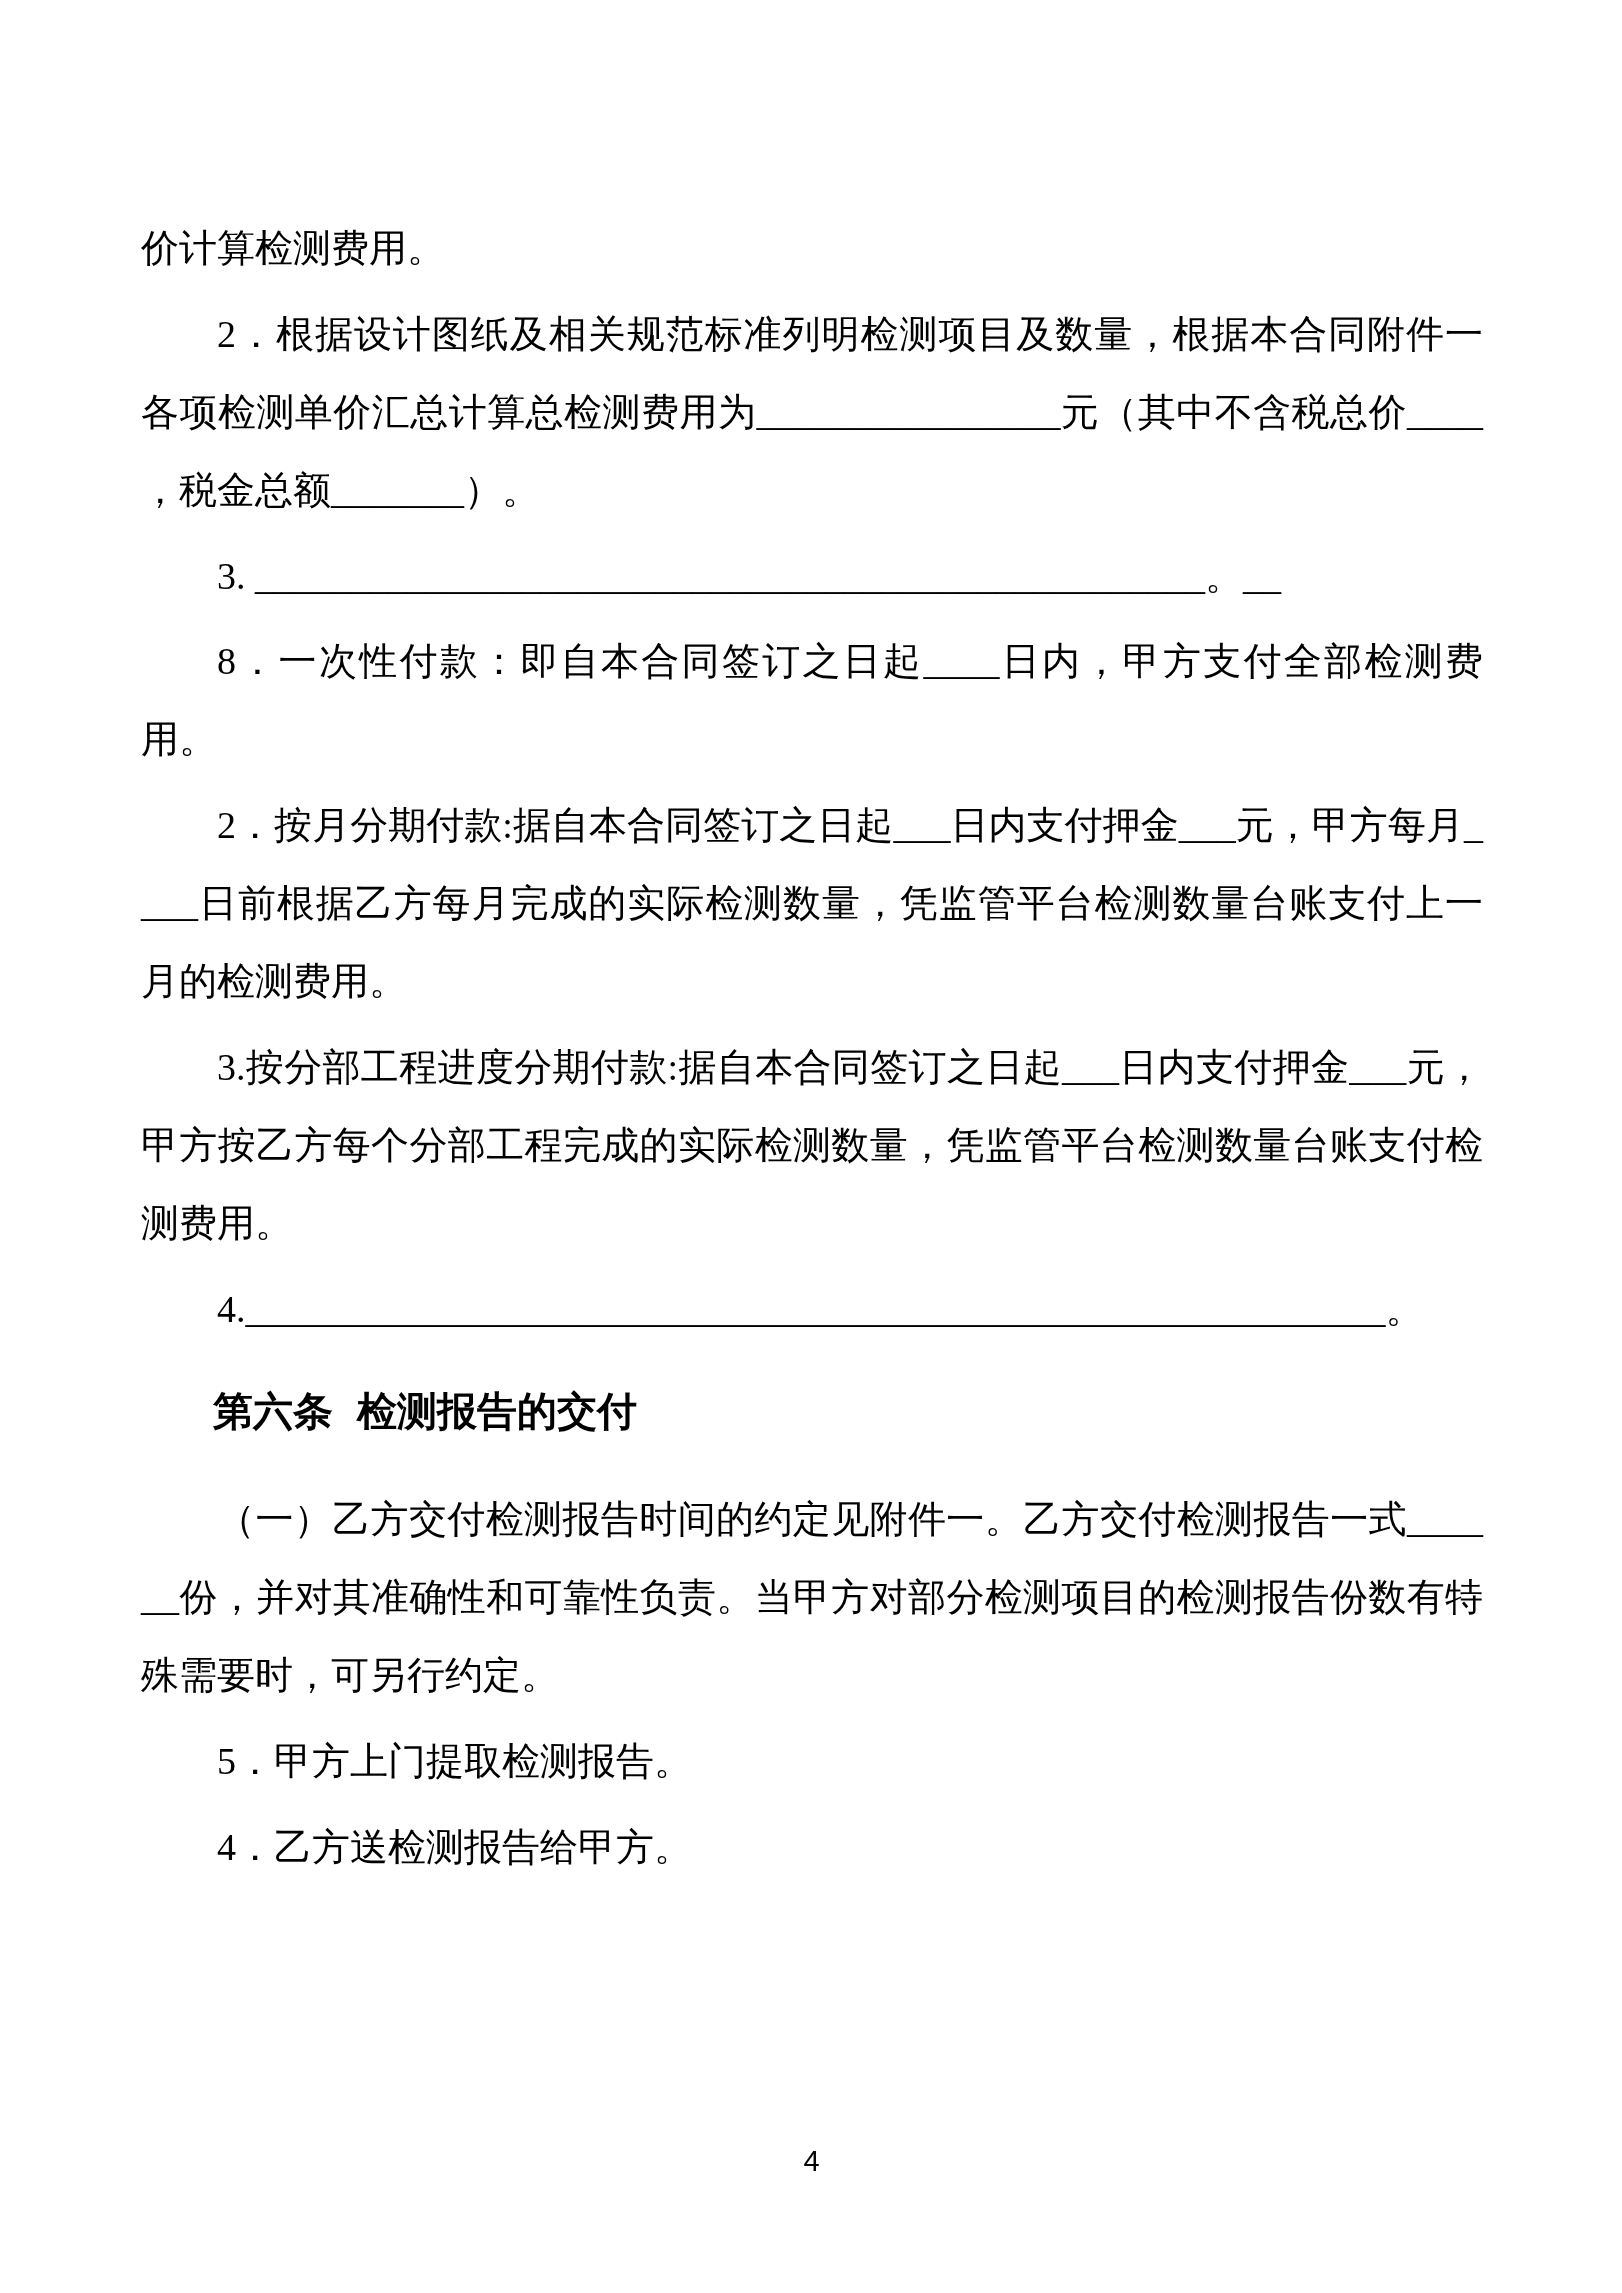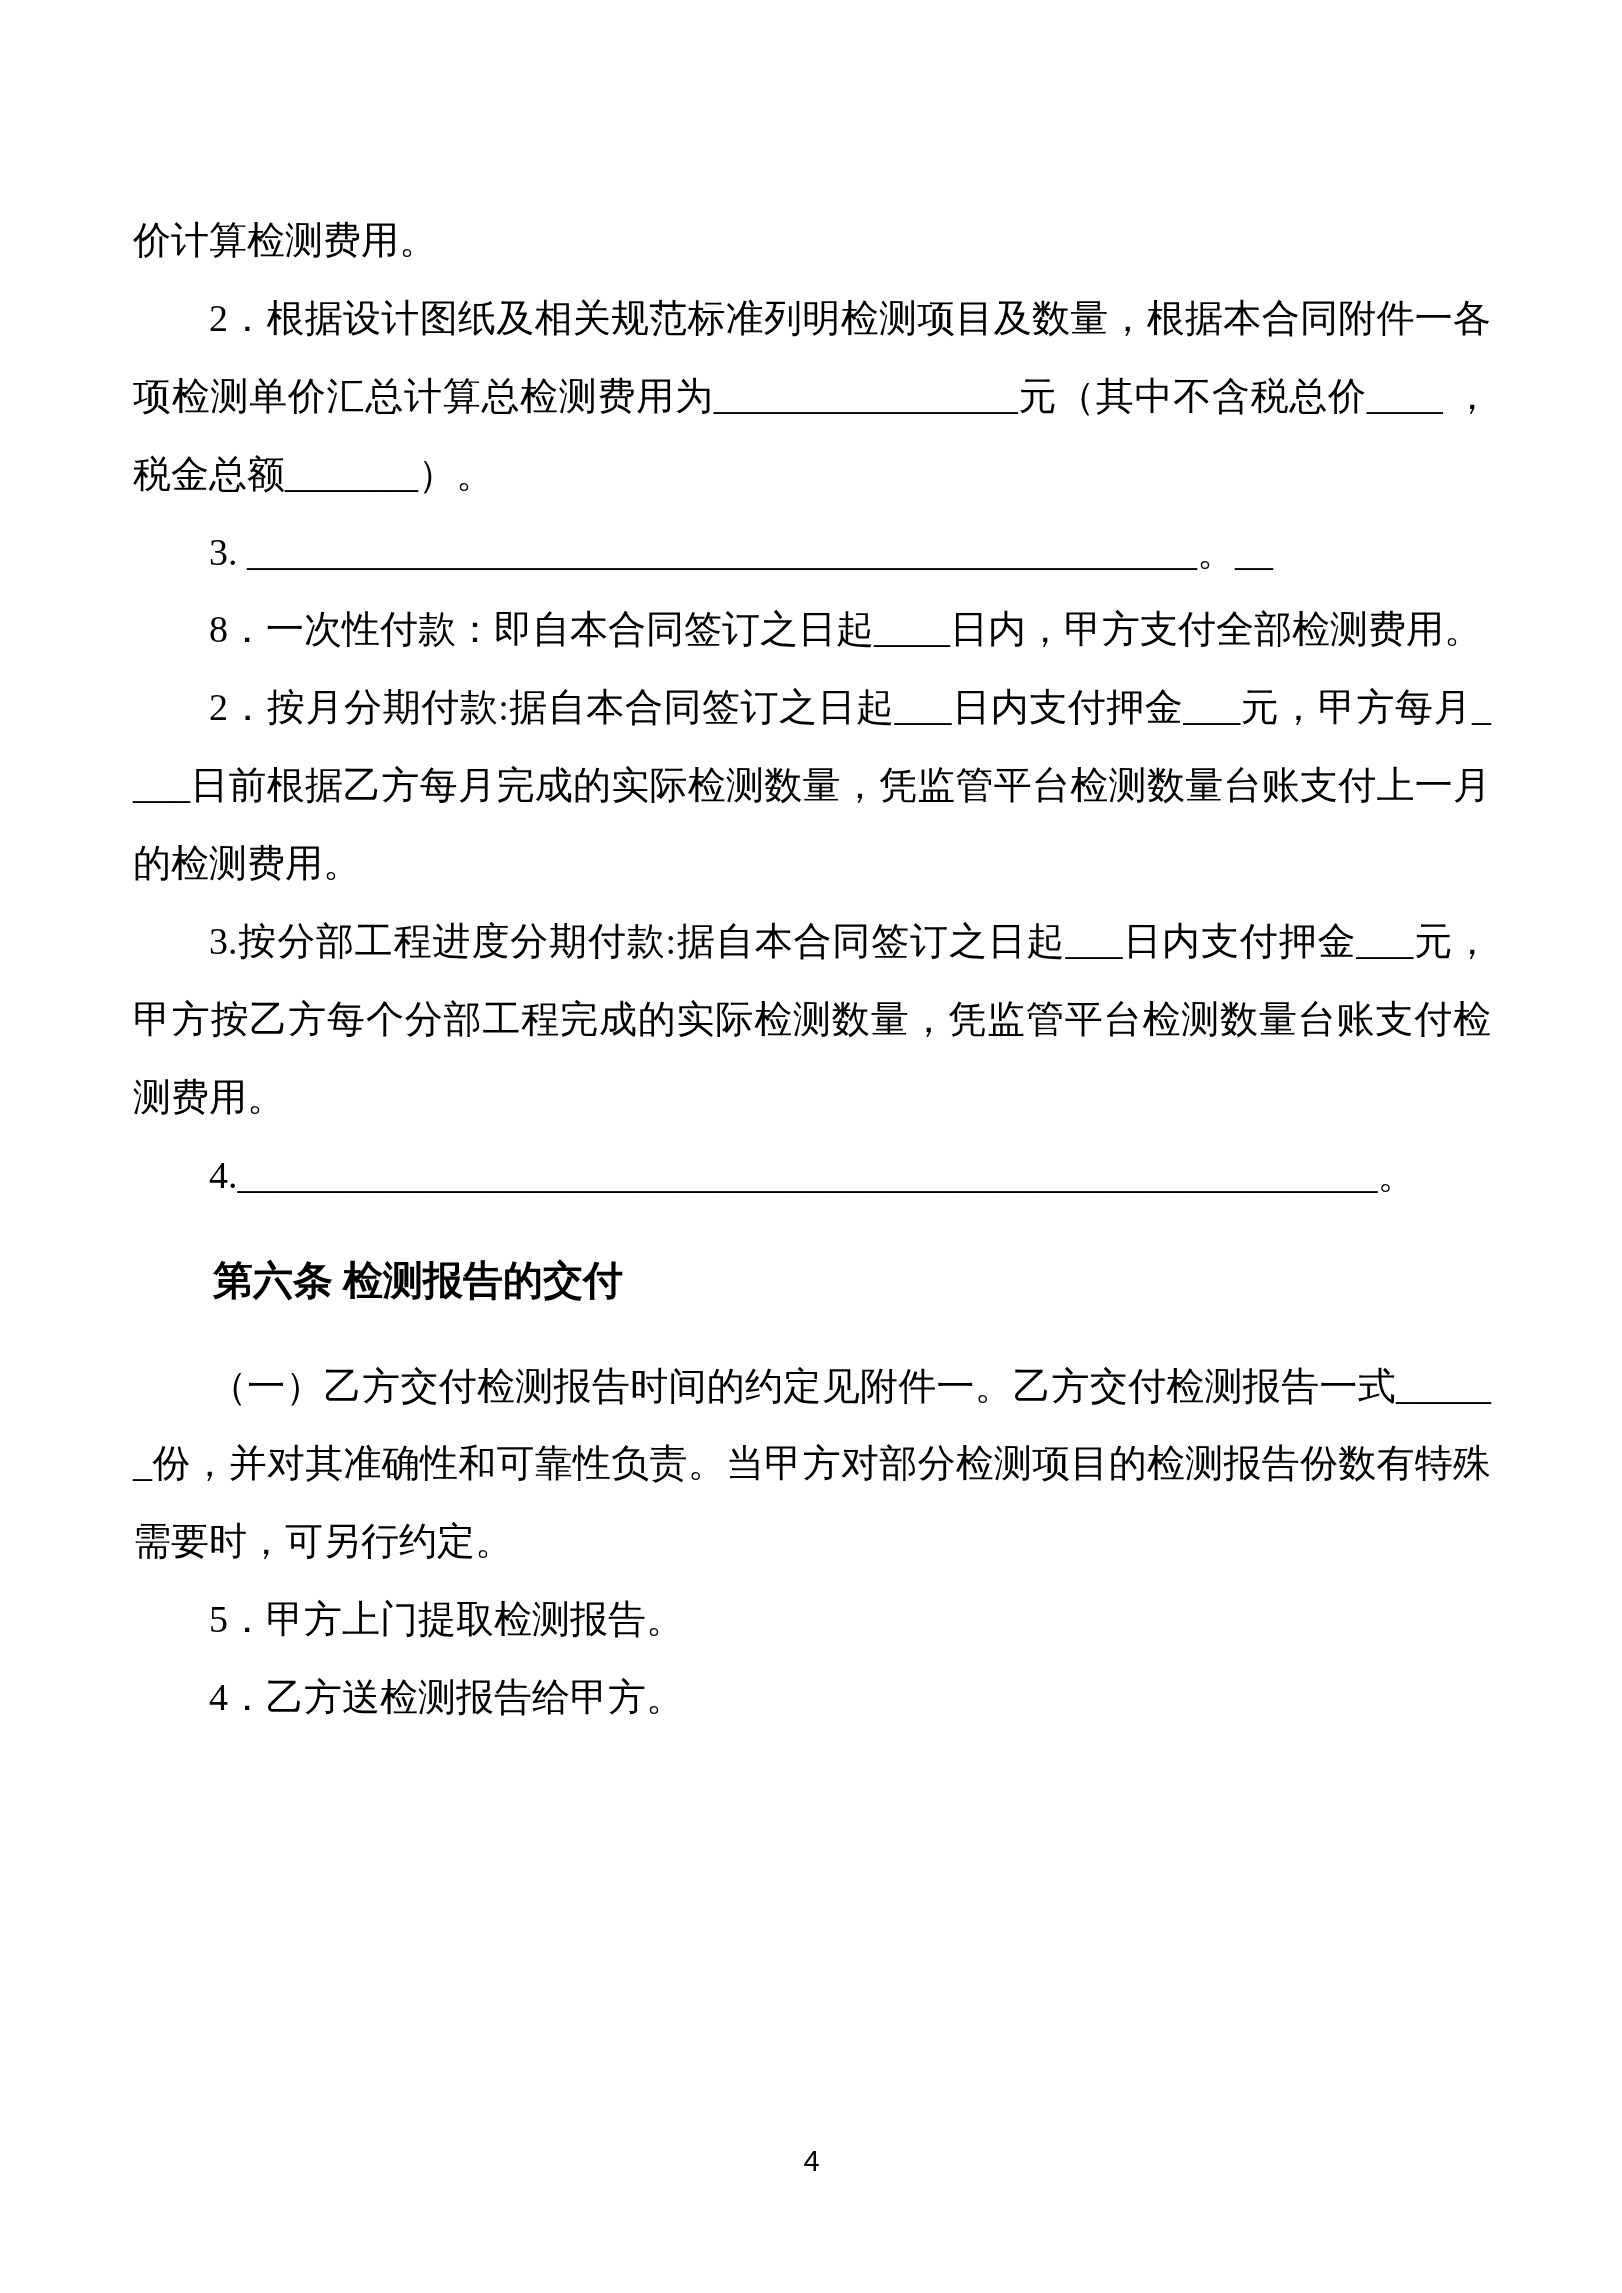--- a/index.html
+++ b/index.html
@@ -21,32 +21,32 @@
     top: 202px;
     width: 1358px;
     font-family: "Liberation Serif", "DejaVu Serif", serif;
     font-size: 38px;
     line-height: 2.05;
     text-align: justify;
     word-break: break-all;
     color: #000000;
   }
   p.para {
-    margin: 0;
+    margin: 8px;
     text-indent: 2em;
   }
   p.para.no-indent {
     text-indent: 0;
   }
   p.heading {
     margin: 25.5px 0 25.5px 0;
     text-indent: 2em;
     font-weight: 700;
     font-size: 40px;
-    font-family: Liberation Serif, serif;
+    font-family: Liberation Mono, monospace;
   }
   .page-number {
     position: absolute;
     bottom: 116px;
     left: 0;
     width: 100%;
     text-align: center;
     font-size: 29px;
     font-family: "Liberation Sans", "DejaVu Sans", sans-serif;
     color: #000000;

